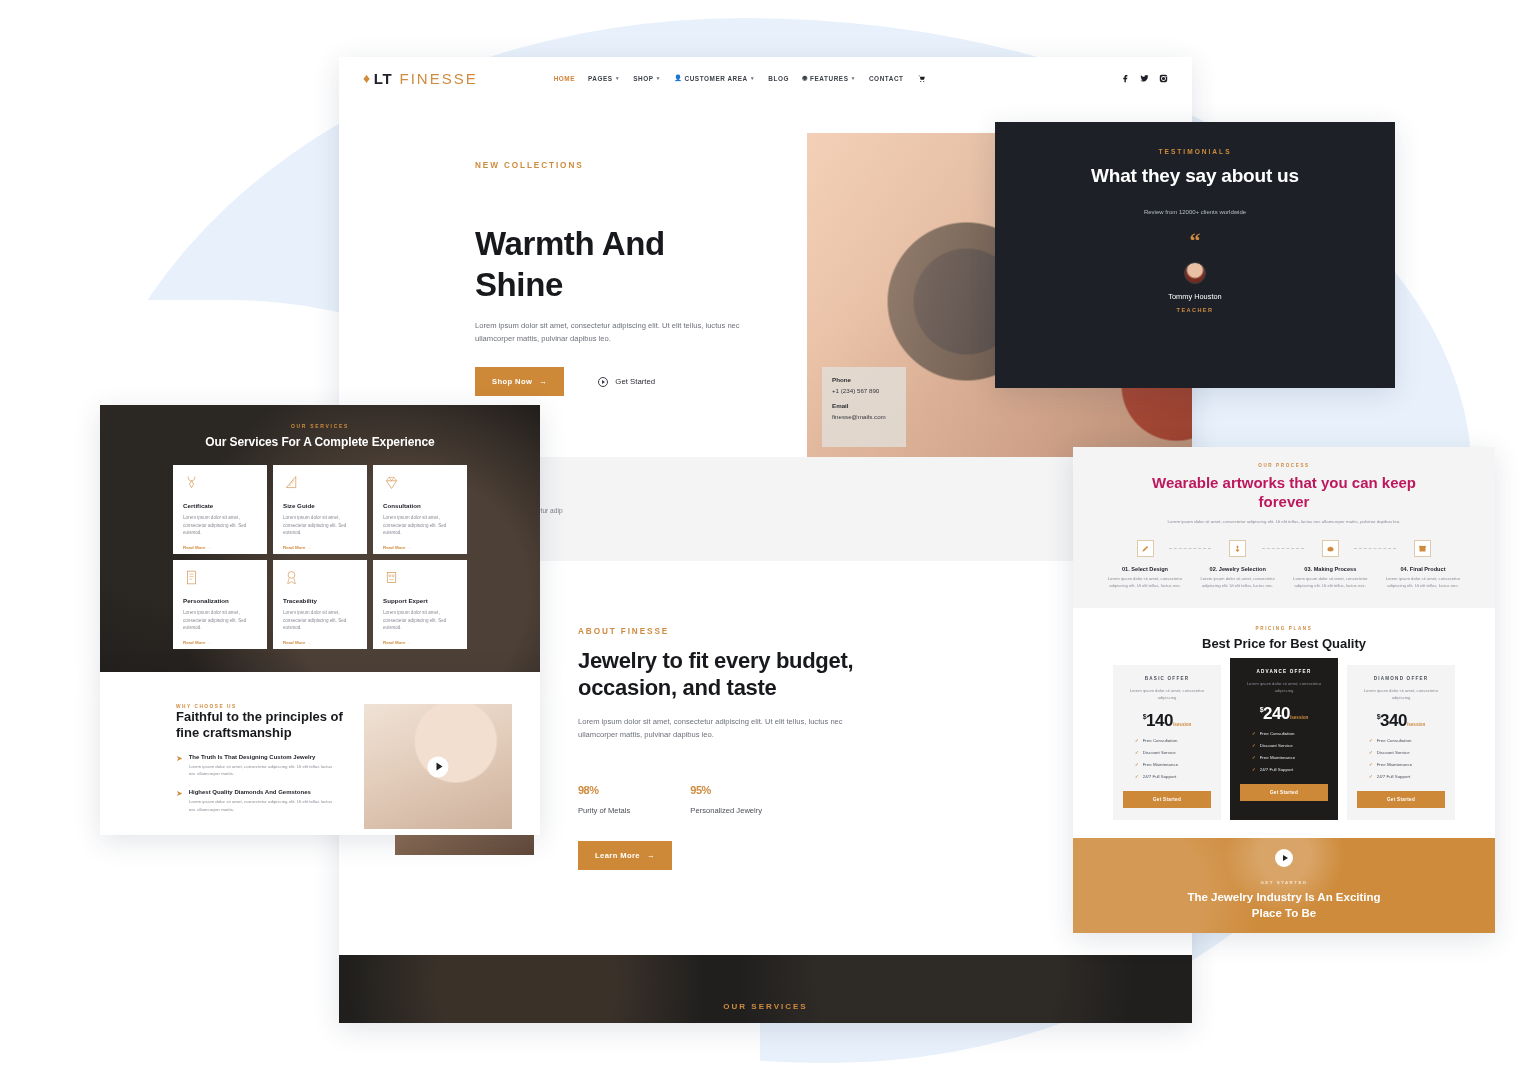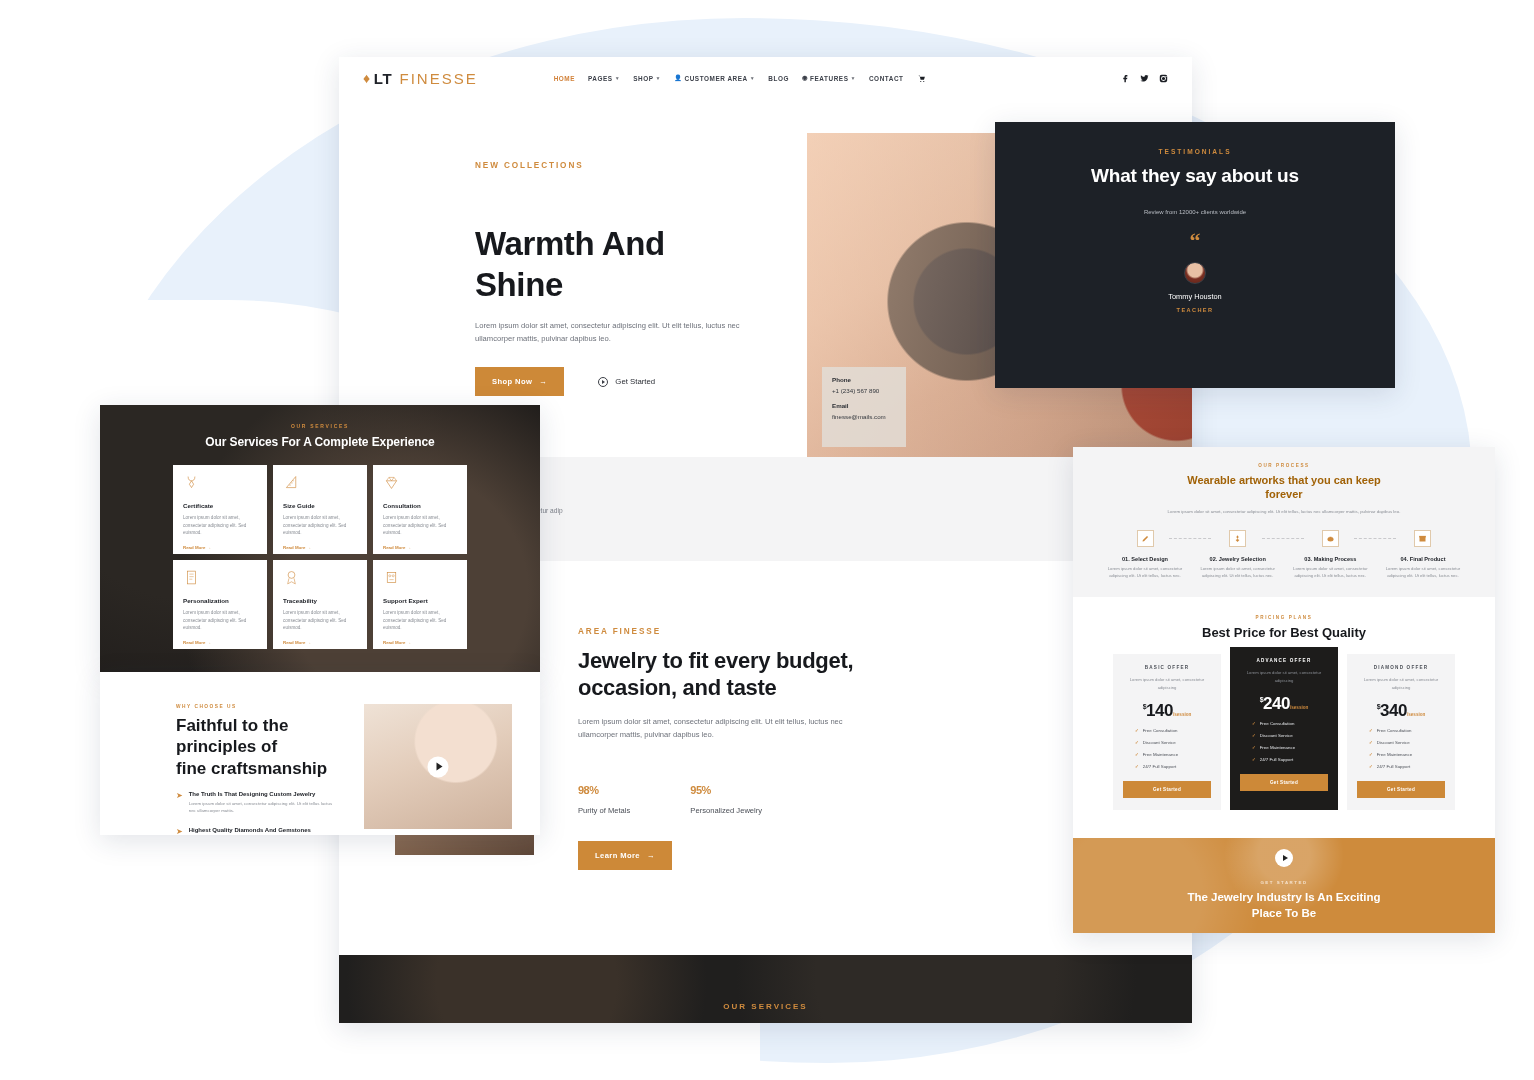--- a/index.html
+++ b/index.html
@@ -150,39 +150,39 @@
   .sv-ic{width:17px;height:17px;color:#cf8b3e;}
   .sv-t{font-size:6.2px;font-weight:700;color:#22252b;margin-top:7px;}
   .sv-p{font-size:4.6px;line-height:1.65;color:#8a8e95;margin-top:5px;}
   .sv-more{font-size:4.4px;color:#cf8b3e;font-weight:700;margin-top:8px;}
 
   
   #why-panel { left:100px; top:672px; width:440px; height:163px; z-index:7; background:#fff; }
   .why-wrap{display:flex;padding:32px 0 0 76px;gap:18px;}
   .why-left{width:170px;}
   .why-eyebrow{font-size:4.8px;letter-spacing:1.5px;color:#cf8b3e;font-weight:700;}
-  .why-h{font-size:17px;line-height:1.25;color:#17191d;font-weight:700;margin-top:6px;}
+  .why-h{font-size:13px;line-height:1.25;color:#17191d;font-weight:700;}
   .why-item{display:flex;gap:6px;margin-top:12px;}
   .why-arrow{color:#cf8b3e;font-size:8px;line-height:1;flex:none;margin-top:1px;}
   .why-it-t{font-size:6px;font-weight:700;color:#22252b;}
   .why-it-p{font-size:4.4px;line-height:1.7;color:#8a8e95;margin-top:3px;width:148px;}
   .why-img{width:148px;height:125px;flex:none;position:relative;
     background:
       radial-gradient(circle at 62% 30%,#f3dfd0 0 40px,rgba(0,0,0,0) 42px),
       linear-gradient(160deg,#efe2d6,#e3cdbb 45%,#cdb19c 100%);}
   .play-btn{position:absolute;left:50%;top:50%;transform:translate(-50%,-50%);
     width:21px;height:21px;border-radius:50%;background:#fff;display:flex;align-items:center;justify-content:center;}
   .play-btn::after{content:"";border-left:6px solid #222;border-top:4px solid transparent;
     border-bottom:4px solid transparent;margin-left:2px;}
 
   
   #process-panel{left:1073px;top:447px;width:422px;height:486px;z-index:8;background:#fff;}
   .pr-top{background:#f4f4f5;padding:16px 22px 18px;}
   .pr-eyebrow{font-size:4.6px;letter-spacing:1.6px;color:#cf8b3e;font-weight:700;text-align:center;}
-  .pr-h{font-size:11px;line-height:1.28;color:#a16207;font-weight:700;text-align:center;margin-top:5px;}
+  .pr-h{font-size:15px;line-height:1.28;color:#be185d;font-weight:700;text-align:center;margin-top:5px;}
   .pr-sub{font-size:4.4px;line-height:1.7;color:#8a8e95;text-align:center;margin:7px auto 0;width:248px;}
   .steps{display:flex;justify-content:space-between;margin-top:14px;padding:0 6px;}
   .step{width:88px;text-align:center;position:relative;}
   .step .sq{width:17px;height:17px;border:1px solid #e0c9ab;margin:0 auto;
             display:flex;align-items:center;justify-content:center;background:#fff;}
   .step .sq svg{width:9px;height:9px;fill:#cf8b3e;}
   .step .st{font-size:5.6px;font-weight:700;color:#22252b;margin-top:9px;}
   .step .sp{font-size:4.2px;line-height:1.65;color:#8a8e95;margin-top:4px;}
   .step .dash{position:absolute;top:8px;right:-22px;width:42px;border-top:1px dashed #c9c9cc;}
   .step:last-child .dash{display:none;}
@@ -329,21 +329,21 @@
         <div>
           <h4>Certificate</h4>
           <p>Lorem ipsum dolor sit amet, consectetur adip elit.</p>
         </div>
       </div>
     </div>
 
     <div class="about">
       <div class="about-img"></div>
       <div class="about-txt">
-        <div class="eyebrow">AREA FINESSE</div>
+        <div class="eyebrow">ABOUT FINESSE</div>
         <h2>
           <span>Jewelry to fit every budget,</span><br>
           <span>occasion, and taste</span>
         </h2>
         <p class="lead">Lorem ipsum dolor sit amet, consectetur adipiscing elit. Ut elit tellus, luctus nec ullamcorper mattis, pulvinar dapibus leo.</p>
         <div class="stats">
           <div class="stat">
             <div class="n"><span>98</span><span>%</span></div>
             <div class="l">Purity of Metals</div>
           </div>

